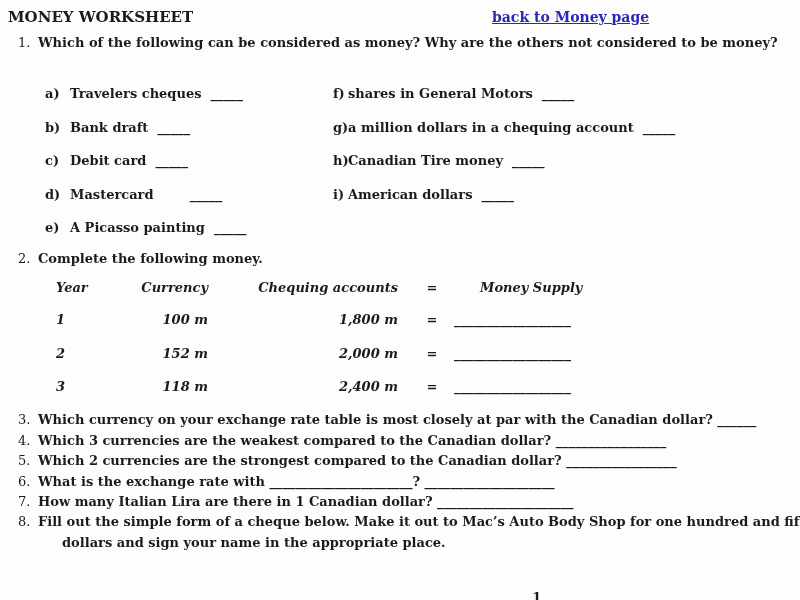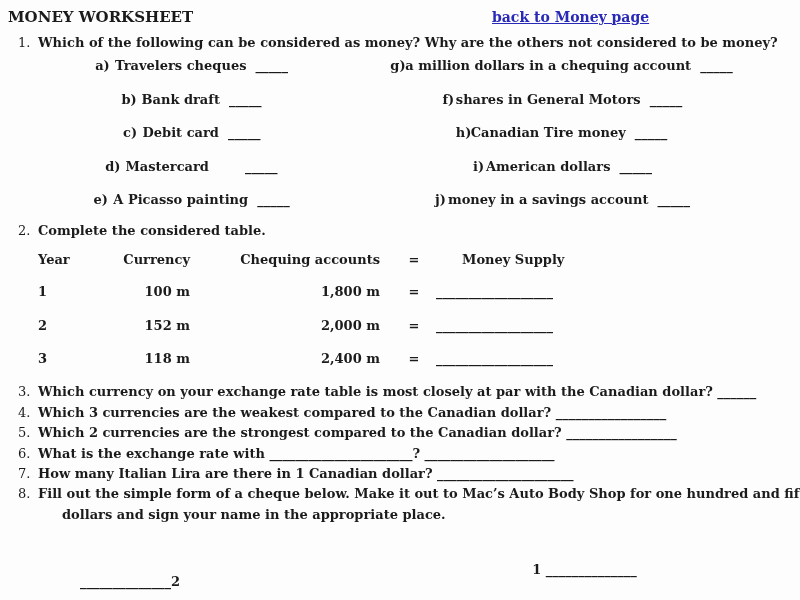--- a/index.html
+++ b/index.html
@@ -28,30 +28,30 @@
   .qtext { flex:none; }
 
   .q1 { margin-top:9px; }
 
   
   .items {
     display:grid;
     grid-auto-flow:column;
     grid-template-rows:repeat(4, 33.6px) auto;
     grid-template-columns:288px auto;
-    margin-left:37px; margin-top:8px;text-align:center;
+    margin-left:37px; margin-top:36px;
   }
   .item { white-space:pre; }
   .item .letter { display:inline-block; }
   .item.left  .letter { width:25px; }
   .item.right .letter { width:15px; }
 
   
   .q2 { margin-top:16px; }
-  .mtable { margin-left:30px; margin-top:14px; }
+  .mtable { margin-left:48px; margin-top:14px;font-style:italic; }
   .trow { display:grid; grid-template-columns:68px 84px 190px 56px 162px; height:33.5px; white-space:pre; }
   .trow.thead { height:32px; }
   .trow:last-child { height:18px; }
   .tc-cur, .tc-chq { text-align:right; }
   .tc-eq { text-align:center; padding-left:12px; box-sizing:border-box; }
   .thead .tc-sup { padding-left:26px; }
 
   
   .bottom { margin-top:13px; }
   .bottom .qline { line-height:20.4px; }
@@ -76,30 +76,29 @@
     <span class="qnum">1.</span>
     <span class="qtext">Which of the following can be considered as money? Why are the others not considered to be money?</span>
   </div>
 
   <div class="items">
     <div class="item left"><span class="letter">a)</span><span>Travelers cheques  _____</span></div>
     <div class="item left"><span class="letter">b)</span><span>Bank draft  _____</span></div>
     <div class="item left"><span class="letter">c)</span><span>Debit card  _____</span></div>
     <div class="item left"><span class="letter">d)</span><span>Mastercard        _____</span></div>
     <div class="item left"><span class="letter">e)</span><span>A Picasso painting  _____</span></div>
+    <div class="item right"><span class="letter">f)</span><span>shares in General Motors  _____</span></div>
     <div class="item right"><span class="letter">g)</span><span>a million dollars in a chequing account  _____</span></div>
-    <div class="item right"><span class="letter">f)</span><span>shares in General Motors  _____</span></div>
     <div class="item right"><span class="letter">h)</span><span>Canadian Tire money  _____</span></div>
     <div class="item right"><span class="letter">i)</span><span>American dollars  _____</span></div>
-    <div class="item right"><span class="letter">j)</span><span>money in a savings account  _____</span></div>
   </div>
 
   <div class="qline q2">
     <span class="qnum">2.</span>
-    <span class="qtext">Complete the considered table.</span>
+    <span class="qtext">Complete the following money.</span>
   </div>
 
   <div class="mtable">
     <div class="trow thead">
       <span class="tc-year">Year</span>
       <span class="tc-cur">Currency</span>
       <span class="tc-chq">Chequing accounts</span>
       <span class="tc-eq">=</span>
       <span class="tc-sup">Money Supply</span>
     </div>

